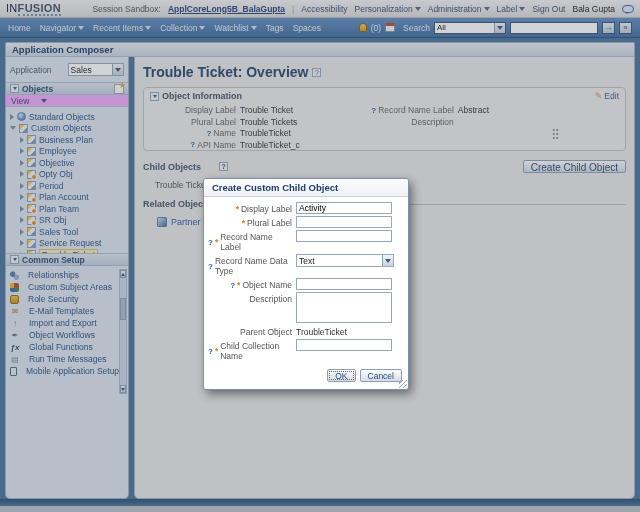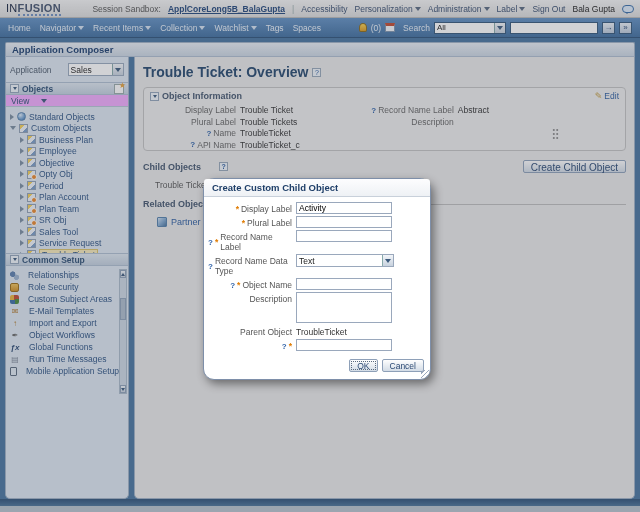--- a/index.html
+++ b/index.html
@@ -101,21 +101,21 @@
   .section-row{display:flex;align-items:center;gap:18px;margin-top:9px;font-size:9px;font-weight:bold;color:#44566e;}
   .sec-line{flex:1;height:1px;background:#bcbcbc;margin-left:4px;}
   .create-btn{margin-left:auto;background:linear-gradient(#fefefe,#d3dce6);border:1px solid #8ea0b8;border-radius:2px;font-size:10px;color:#2c4a74;padding:1px 7px;height:13px;font-family:inherit;cursor:pointer;}
   .empty-msg{font-size:8.5px;color:#555;margin:7px 0 2px 12px;}
   .partner-row{display:flex;align-items:center;gap:4px;margin:8px 0 0 14px;font-size:9px;color:#2e5ea0;}
   .cube{width:10px;height:10px;background:linear-gradient(135deg,#cfe0f0,#7fa6cd 55%,#49759f);border:1px solid #5580ab;border-radius:1px;flex:none;}
   .star{color:#e8a33d;font-size:9px;}
 
   
   .overlay{position:absolute;inset:0;background:rgba(70,76,88,.25);z-index:40;}
-  .dialog{position:absolute;left:203px;top:178px;width:228px;z-index:50;background:#fff;border:1px solid #7e8fa9;border-radius:11px;box-shadow:3px 4px 10px rgba(0,0,0,.45);}
+  .dialog{position:absolute;left:203px;top:178px;width:206px;z-index:50;background:#fff;border:1px solid #7e8fa9;border-radius:3px;box-shadow:3px 4px 10px rgba(0,0,0,.45);}
   .dlg-title{font-size:9.5px;font-weight:bold;color:#1e3e68;padding:3px 8px;background:linear-gradient(#fdfdfe,#eef1f5);border-bottom:1px solid #c8d0da;border-radius:3px 3px 0 0;}
   .dlg-body{padding:5px 8px 2px 4px;}
   .d-row{display:flex;align-items:flex-start;gap:4px;margin-bottom:2px;}
   .d-label{width:84px;display:flex;justify-content:flex-end;align-items:center;gap:2px;font-size:8.5px;color:#555;padding-top:2px;flex:none;}
   .req{color:#e07b00;font-weight:bold;}
   .d-input{width:96px;height:12px;border:1px solid #9aa8bc;font-size:8.5px;padding:0 2px;font-family:inherit;}
   .d-select{width:98px;height:13px;border:1px solid #9aa8bc;display:flex;align-items:stretch;background:#fff;}
   .ds-text{flex:1;font-size:8.5px;padding:0 2px;display:flex;align-items:center;color:#222;}
   .d-textarea{width:96px;height:31px;border:1px solid #9aa8bc;resize:none;font-family:inherit;font-size:8.5px;}
   .d-static{font-size:8.5px;color:#333;padding-top:2px;}
@@ -306,26 +306,26 @@
           <span class="tri-xs"></span>
         </span>
       <span>Common Setup</span>
     </div>
     <div class="cs-list">
       <div class="cs-row">
           <span class="cs-ico i-rel"></span>
           <span>Relationships</span>
         </div>
       <div class="cs-row">
+          <span class="cs-ico i-csa"></span>
+          <span>Custom Subject Areas</span>
+        </div>
+      <div class="cs-row">
           <span class="cs-ico i-lock"></span>
           <span>Role Security</span>
-        </div>
-      <div class="cs-row">
-          <span class="cs-ico i-csa"></span>
-          <span>Custom Subject Areas</span>
         </div>
       <div class="cs-row">
           <span class="i-glyph">✉</span>
           <span>E-Mail Templates</span>
         </div>
       <div class="cs-row">
           <span class="i-glyph">↑</span>
           <span>Import and Export</span>
         </div>
       <div class="cs-row">
@@ -499,20 +499,21 @@
     <div class="d-row">
       <span class="d-label">
           <span>Parent Object</span>
         </span>
       <span class="d-static">TroubleTicket</span>
     </div>
     <div class="d-row">
       <span class="d-label">
           <span class="info-q">?</span>
           <span class="req">*</span>
+          <span>Child Collection Name</span>
         </span>
       <input class="d-input" value="" style="">
     </div>
   </div>
   <div class="dlg-buttons">
     <button class="btn focus">OK</button>
     <button class="btn">Cancel</button>
   </div>
   <span class="dlg-grip"></span>
 </div>

